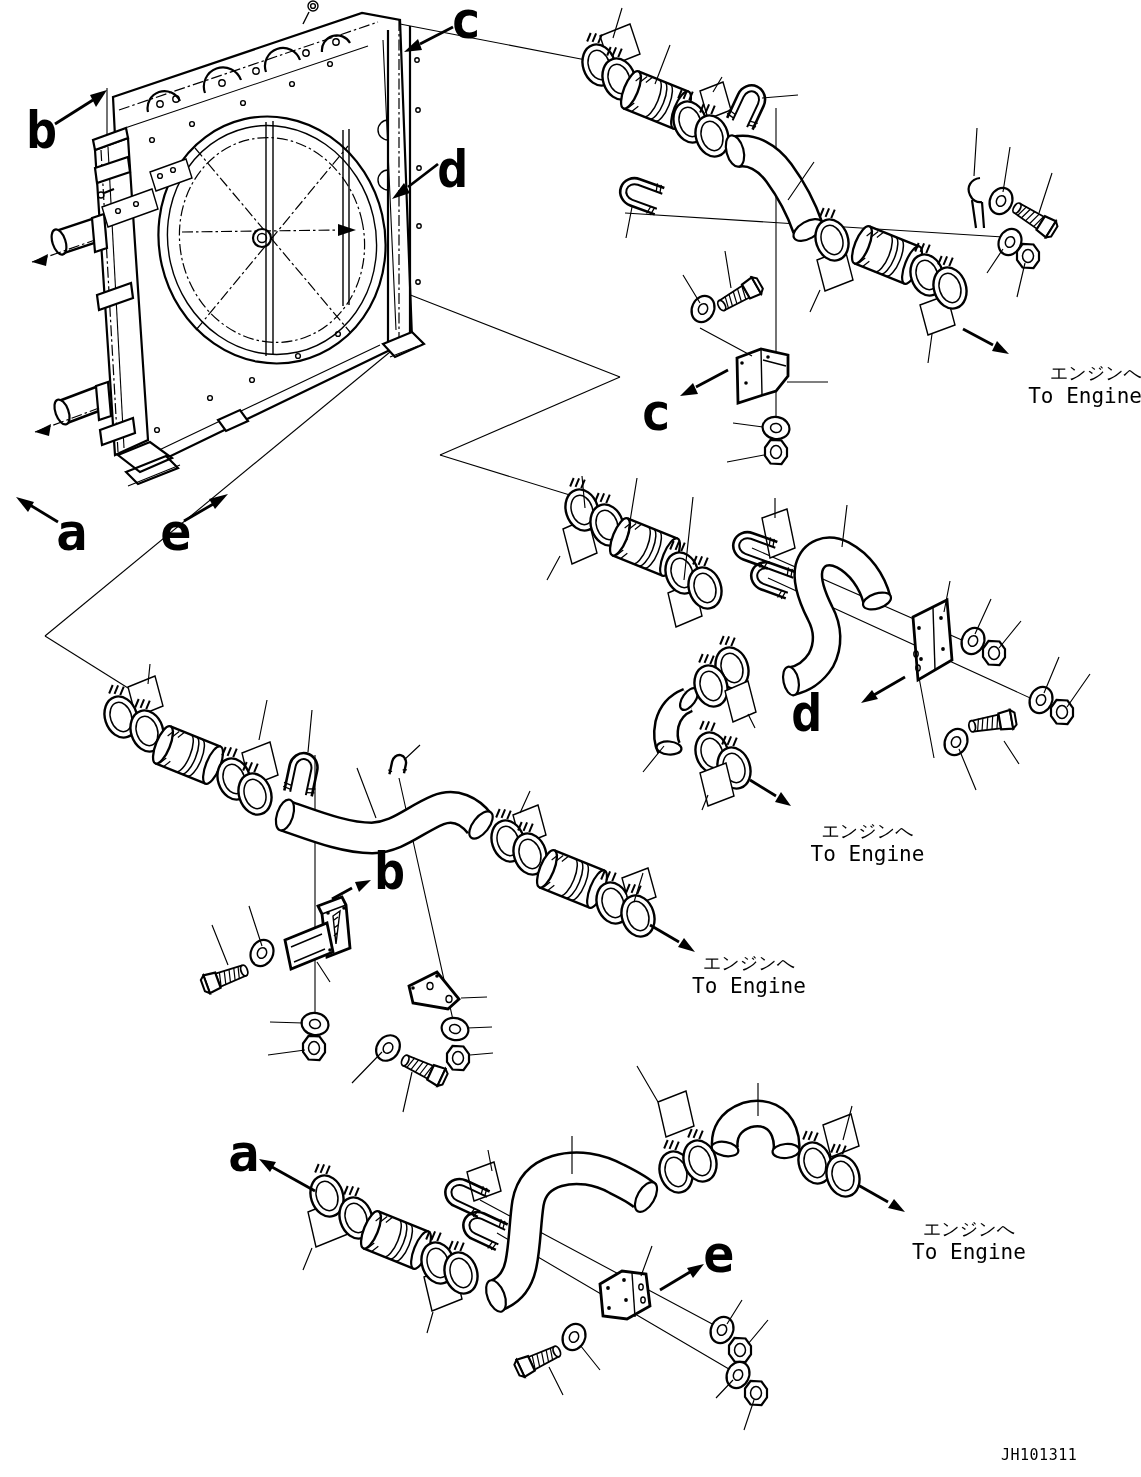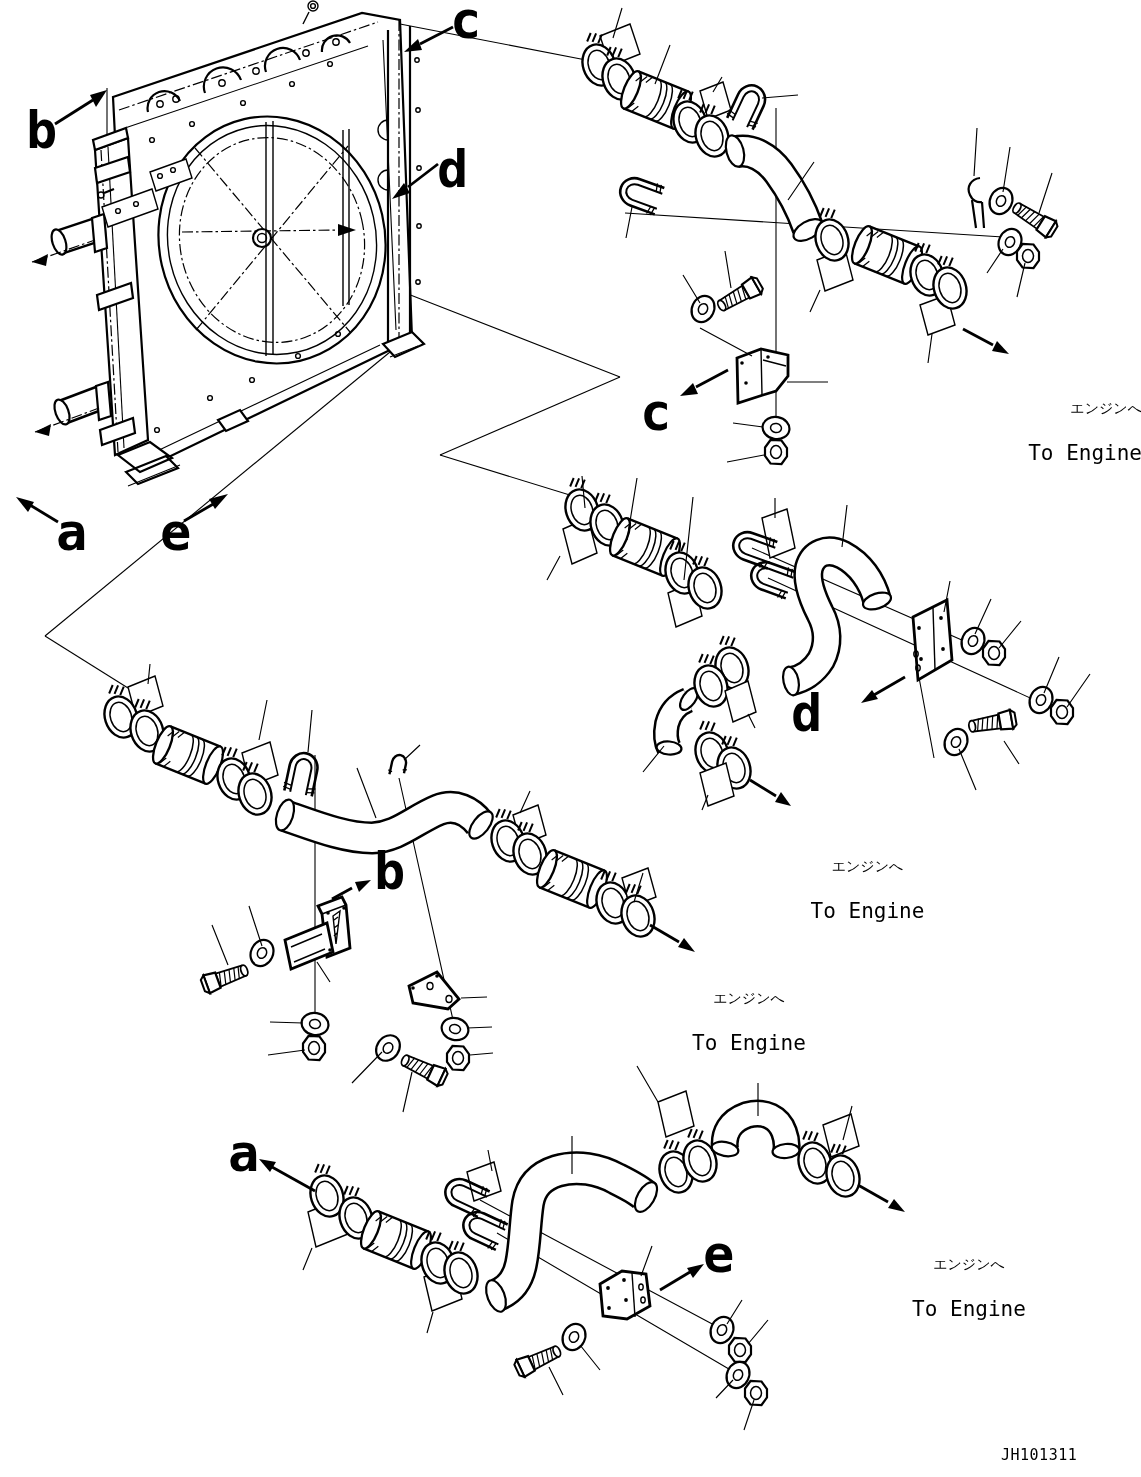--- a/index.html
+++ b/index.html
@@ -1,22 +1,22 @@
 <!DOCTYPE html>
 <html><head>
 <meta charset="utf-8">
 <style>
   html,body{margin:0;padding:0;background:#fff;}
   .canvas{position:relative;width:1141px;height:1477px;background:#fff;overflow:hidden;
           font-family:"DejaVu Sans Mono","Liberation Mono",monospace;color:#000;}
   .canvas svg{position:absolute;left:0;top:0;}
   .lbl{position:absolute;font-size:52px;font-weight:bold;line-height:1;white-space:pre;}
   .eng{position:absolute;text-align:center;}
-  .eng .jp{font-size:14px;line-height:22px;white-space:pre;margin-top:35px;}
-  .eng .en{font-size:21px;line-height:24px;white-space:pre;margin-top:22px;}
+  .eng .jp{font-size:18px;line-height:22px;white-space:pre;}
+  .eng .en{font-size:21px;line-height:24px;white-space:pre;}
   .eng.right{text-align:right;}
   .dwg{position:absolute;font-size:15px;line-height:1;letter-spacing:.5px;}
   
   .ln{stroke:#000;stroke-width:1.1;fill:none}
   .ld{stroke:#000;stroke-width:1.15;fill:none}
   .tag{fill:#fff;stroke:#000;stroke-width:1.4}
   .t-o{stroke:#000;fill:none;stroke-linecap:butt}
   .t-i{stroke:#fff;fill:none;stroke-linecap:butt}
   .p2{stroke:#000;stroke-width:2.2;fill:none}
   .p15{stroke:#000;stroke-width:1.4;fill:none}

